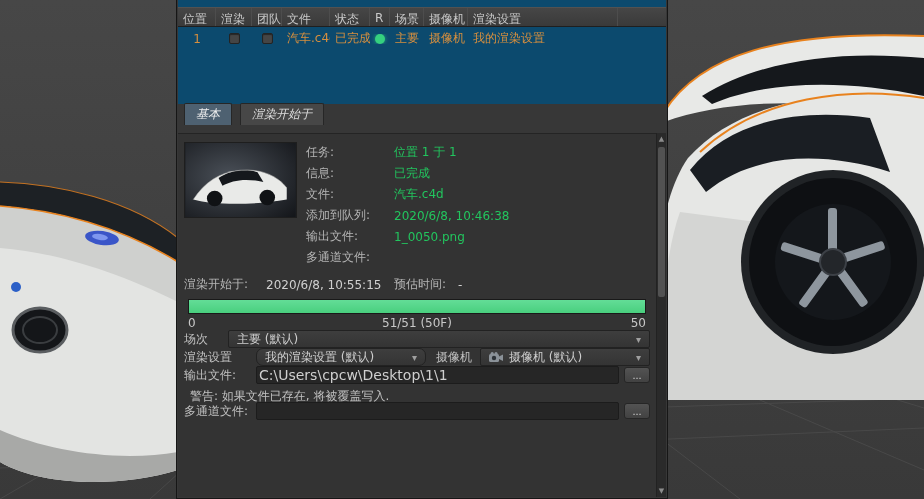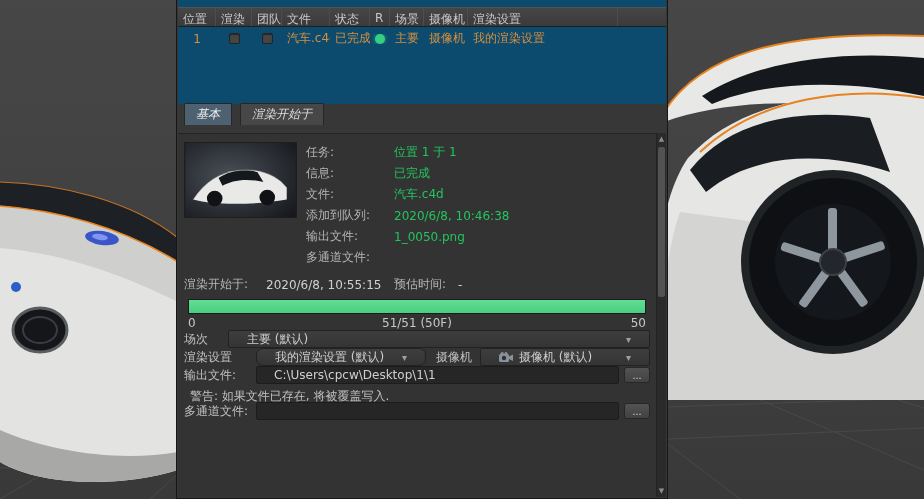--- a/index.html
+++ b/index.html
@@ -63,32 +63,32 @@
   .progress-fill { height:100%; background:linear-gradient(#63dd97,#49cf7e); }
   .frame-labels { display:flex; margin:2px 4px 0 4px; height:14px; color:#c8c8c8; }
   .frame-left { width:33%; text-align:left; }
   .frame-center { width:34%; text-align:center; }
   .frame-right { width:33%; text-align:right; }
 
   .form-row { display:flex; align-items:center; margin-top:0; height:18px; }
   .form-label { color:#c0c0c0; white-space:nowrap; }
   .lbl-sm { flex:0 0 44px; }
   .lbl-md { flex:0 0 72px; }
-  .dropdown { height:18px; display:flex; align-items:center; padding:0 18px;
+  .dropdown { height:18px; display:flex; align-items:center; padding:0 8px;
               background:linear-gradient(#3e3e3e,#343434); border:1px solid #222222;
               border-radius:2px; color:#cfcfcf; cursor:default; }
   .dd-text { flex:1; white-space:nowrap; overflow:hidden; }
   .dd-arrow { color:#9f9f9f; font-size:10px; margin-left:6px; }
   .dd-full { flex:1; }
   .dd-settings { width:170px; flex:0 0 auto;border-radius:7px; }
   .mid-label { margin:0 8px 0 10px; }
   .cam-icon { display:inline-block; margin-right:5px; flex:0 0 auto; }
   .text-input { flex:1; height:18px; background:#262626; border:1px solid #1c1c1c;
-                border-radius:2px; color:#cfcfcf; font-family:inherit; font-size:12px;
-                padding:0 17px; outline:none; }
+                border-radius:2px; color:#cfcfcf; font-family:inherit; font-size:14px;
+                padding:0 2px; outline:none; }
   .browse-btn { flex:0 0 26px; height:16px; margin-left:5px; background:linear-gradient(#535353,#424242);
                 border:1px solid #262626; border-radius:3px; color:#cfcfcf; font-size:11px;
                 line-height:12px; cursor:default; }
   .warning-row { margin:4px 0 0 78px; height:14px; color:#c0c0c0; }
   .indent { margin-left:6px; }
 
   
   .scrollbar { position:absolute; right:1px; top:133px; bottom:1px; width:10px;
                background:#2a2a2a; border-left:1px solid #222; }
   .scroll-btn { height:12px; text-align:center; font-size:7px; color:#8d8d8d;

